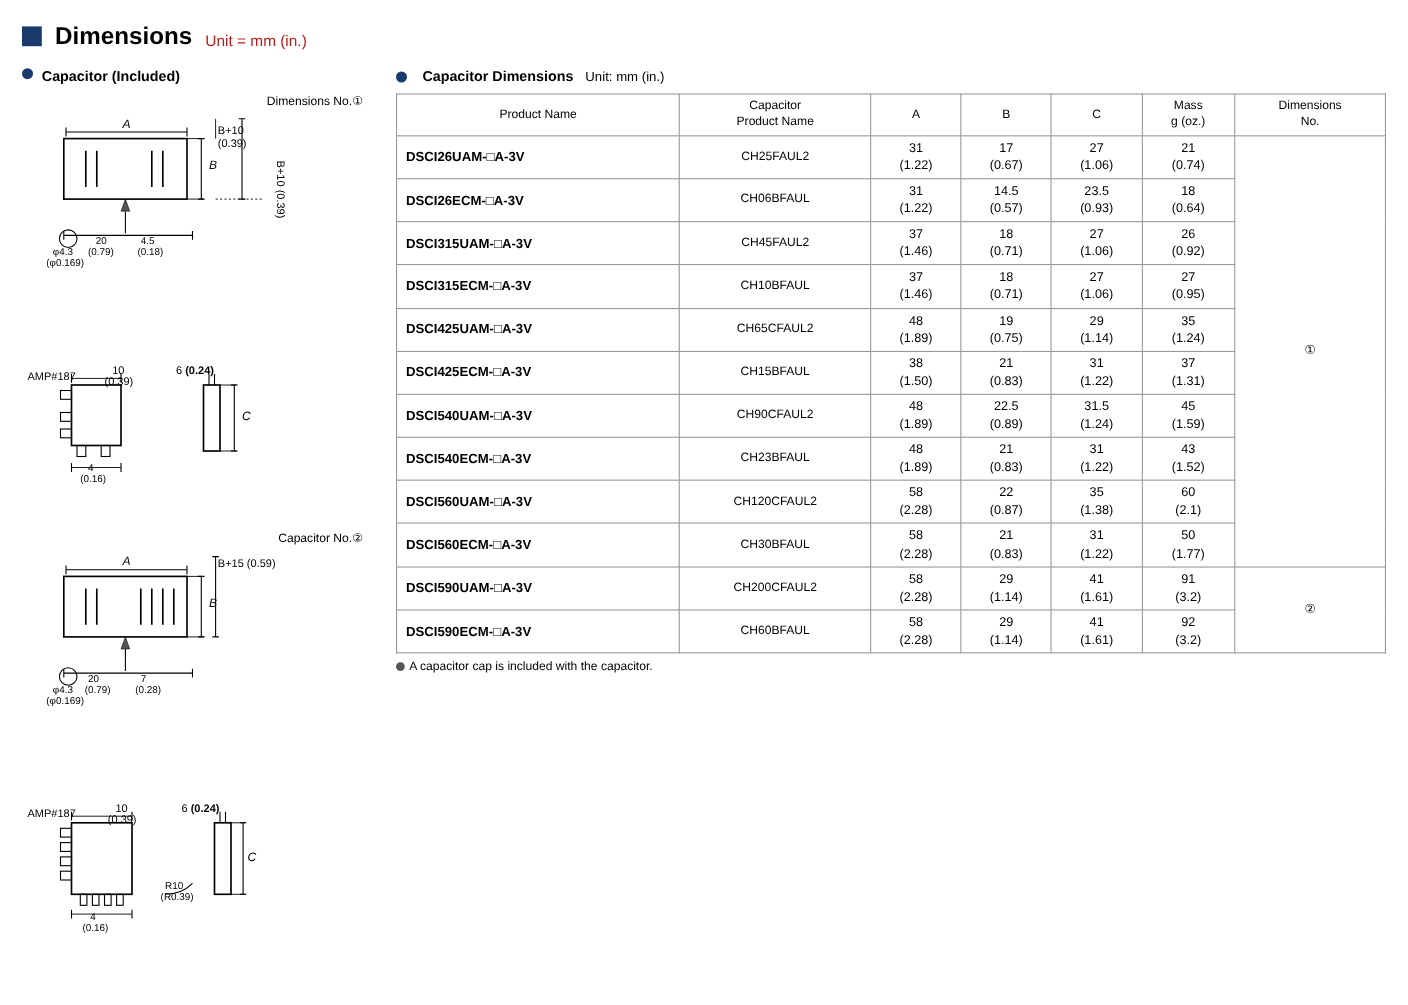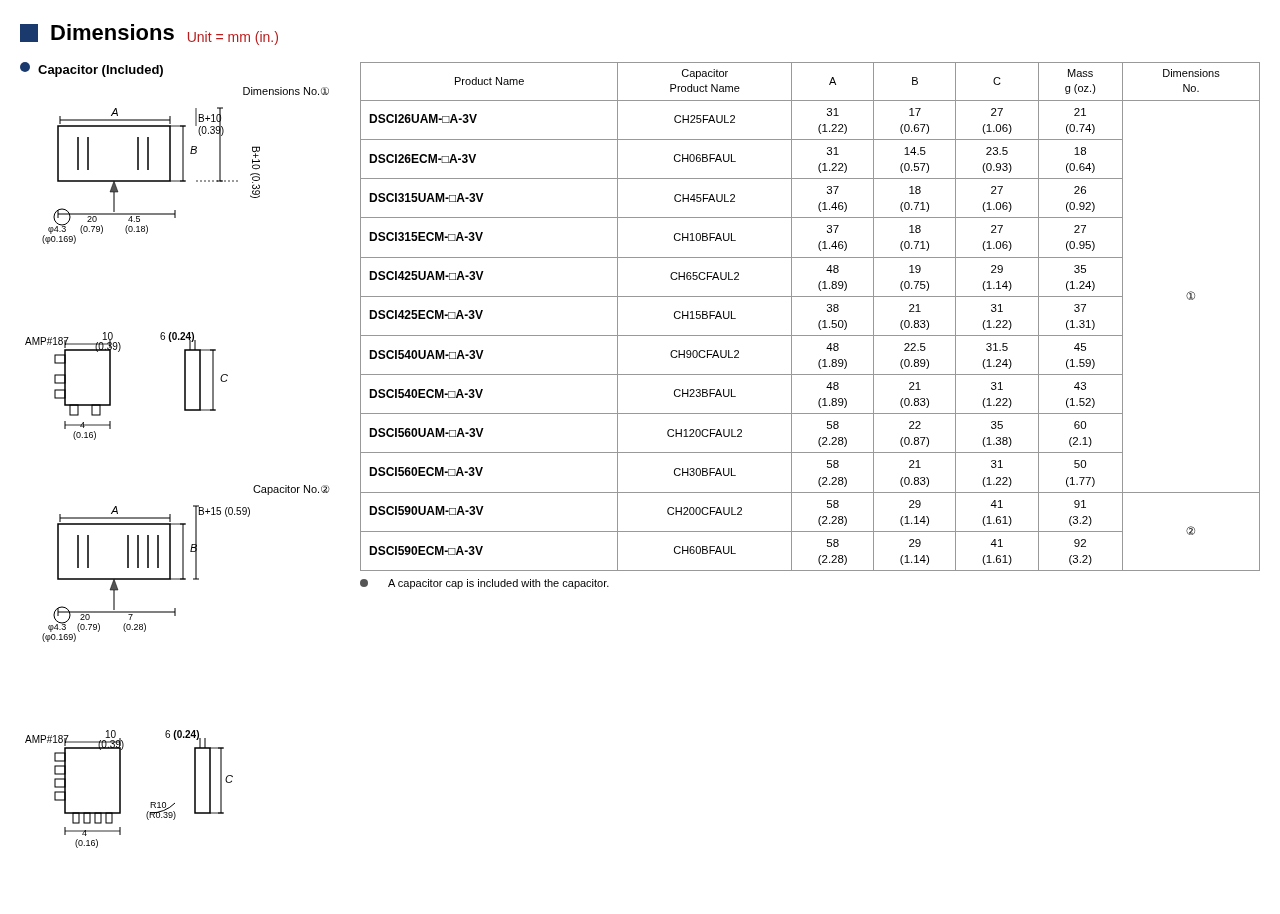--- a/index.html
+++ b/index.html
@@ -141,21 +141,21 @@
     }
     .dim-table .dim-no-cell {
       vertical-align: middle;
     }
 
     .footnote {
       font-size: 11px;
       margin-top: 6px;
       display: flex;
       align-items: flex-start;
-      gap: 20px;
+      gap: 4px;
     }
     .footnote-bullet {
       display: inline-block;
       width: 8px;
       height: 8px;
       border-radius: 50%;
       background: #555;
       margin-top: 2px;
       flex-shrink: 0;
     }
@@ -358,20 +358,27 @@
         <text x="62" y="138" font-size="9">4</text>
         <text x="55" y="148" font-size="9">(0.16)</text>
         <line x1="45" y1="133" x2="100" y2="133" stroke="#000" stroke-width="0.8"></line>
         <line x1="45" y1="129" x2="45" y2="137" stroke="#000" stroke-width="1"></line>
         <line x1="100" y1="129" x2="100" y2="137" stroke="#000" stroke-width="1"></line>
       </svg>
     </div>
   </div>
 
   <div class="right-section">
+    <div class="table-header-row">
+      <span class="bullet-circle"></span>
+      <span class="table-title">
+        <span>Capacitor Dimensions</span>
+        &nbsp;&nbsp;<span class="table-unit">Unit: mm (in.)</span>
+      </span>
+    </div>
 
     <table class="dim-table">
       <thead>
         <tr>
           <th>Product Name</th>
           <th>Capacitor<br>Product Name</th>
           <th>A</th>
           <th>B</th>
           <th>C</th>
           <th>Mass<br>g (oz.)</th>

